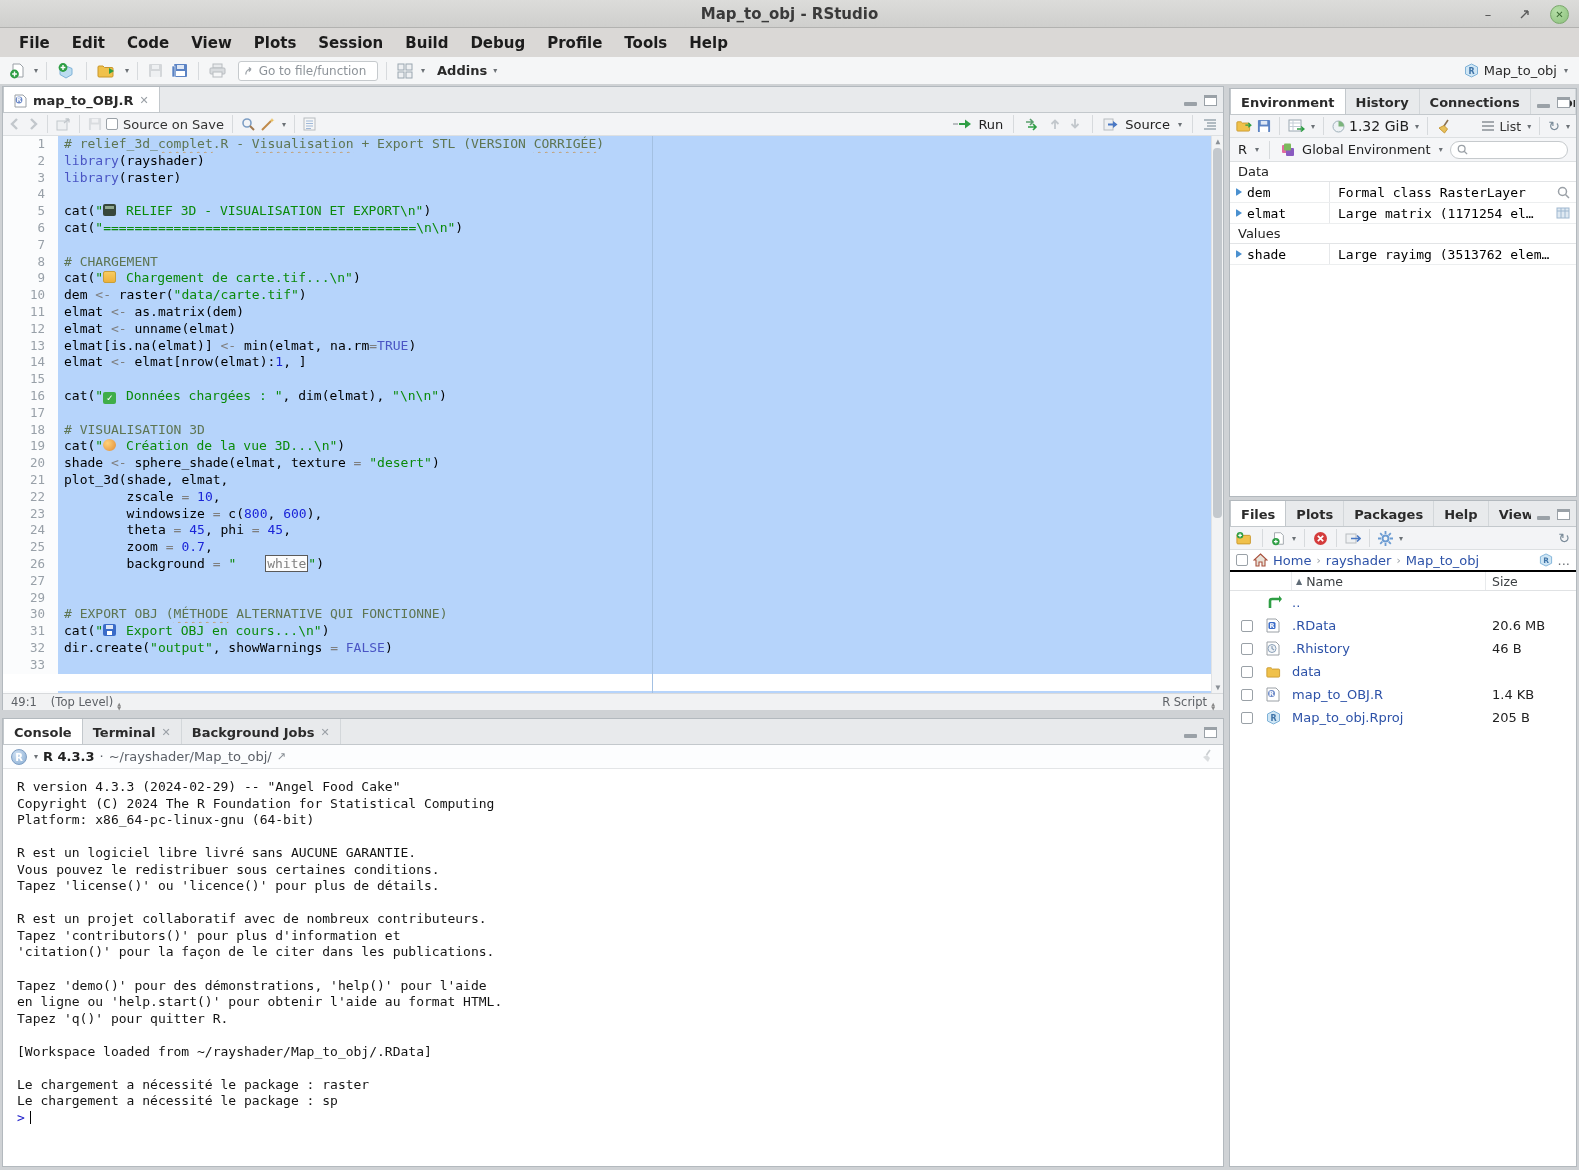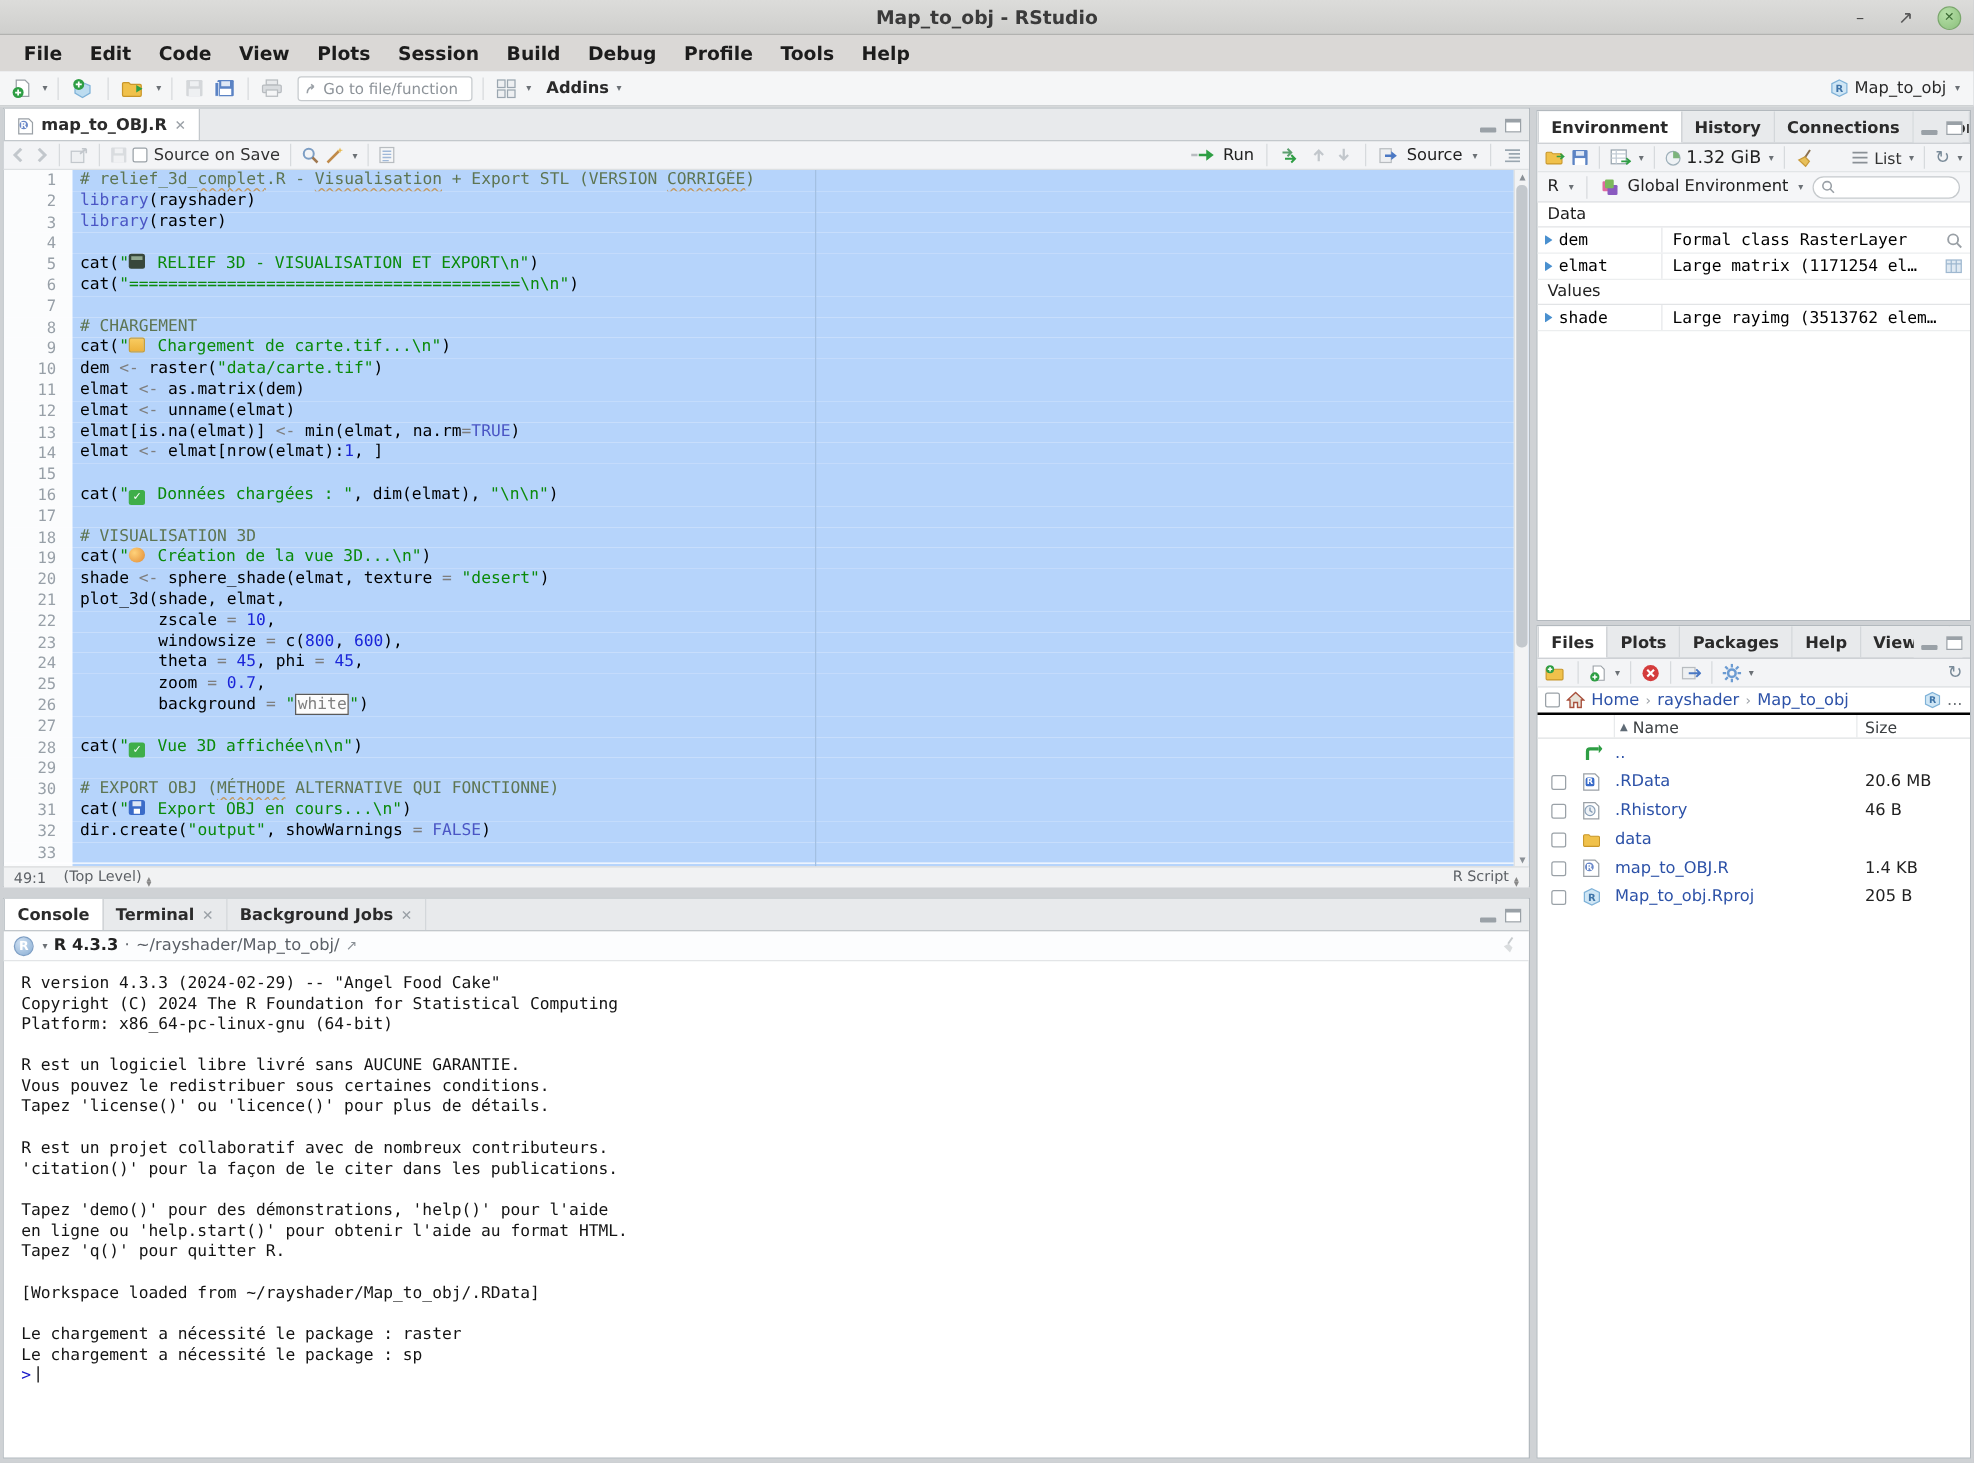--- a/index.html
+++ b/index.html
@@ -64,21 +64,21 @@
   .gut { width:55px; flex:0 0 55px; text-align:right; padding-right:13px; color:#98a0a8; font-size:12.5px; background:#fbfcfd; }
   .lct { flex:1; background:#b6d4fb; padding-left:6px; }
   .code-fill { position:absolute; left:0; right:0; top:554.5px; bottom:0; display:flex; }
   .code-fill .g { width:55px; background:#fbfcfd; } .code-fill .c { flex:1; background:#b6d4fb; }
   .tok-t { color:#000; } .tok-o { color:#7e7e7e; }
   .tok-c, .tok-cu { color:#5e7552; }
   .tok-cu { text-decoration:underline; text-decoration-style:wavy; text-decoration-color:#c39a64; text-decoration-thickness:1px; text-underline-offset:3px; }
   .tok-s { color:#0a8a0a; }
   .tok-k, .tok-b { color:#4a55c4; }
   .tok-n { color:#1a24d8; }
-  .tok-w { border:1px solid #5a5a5a; background:#fcfcfc; color:#808080; padding:0 1px; }
+  .tok-w { border:1px solid #5a5a5a; background:#fcfcfc; color:#808080; padding:0 1px;margin-left:29px; }
   .ci { display:inline-block; width:13px; height:12px; vertical-align:-1px; margin-right:2px; border-radius:2px; position:relative; }
   .ci-movie { background:#37473b; }
   .ci-movie::before { content:""; position:absolute; left:2px; top:2px; right:2px; height:3px; background:#8fa78f; }
   .ci-folder { background:linear-gradient(#f8cb60,#edb23c); border:1px solid #c99f37; }
   .ci-check { background:#3fae49; color:#fff; font-size:10px; line-height:12px; text-align:center; }
   .ci-check::before { content:"✓"; }
   .ci-palette { background:radial-gradient(circle at 35% 35%, #ffd27a, #e08a34); border-radius:50%; }
   .ci-save { background:#3a6bc8; }
   .ci-save::before { content:""; position:absolute; left:3px; top:1px; right:3px; height:4px; background:#dce6f5; }
   .ci-save::after { content:""; position:absolute; left:4px; bottom:1px; right:4px; height:4px; background:#fff; }
@@ -352,21 +352,20 @@
             <div class="code-line"><span class="gut">18</span><span class="lct"><span class="tok-c"># VISUALISATION 3D</span></span></div>
             <div class="code-line"><span class="gut">19</span><span class="lct"><span class="tok-t">cat(</span><span class="tok-s">"</span><span class="ci ci-palette"></span><span class="tok-s"> Création de la vue 3D...\n"</span><span class="tok-t">)</span></span></div>
             <div class="code-line"><span class="gut">20</span><span class="lct"><span class="tok-t">shade </span><span class="tok-o">&lt;-</span><span class="tok-t"> sphere_shade(elmat, texture </span><span class="tok-o">=</span><span class="tok-t"> </span><span class="tok-s">"desert"</span><span class="tok-t">)</span></span></div>
             <div class="code-line"><span class="gut">21</span><span class="lct"><span class="tok-t">plot_3d(shade, elmat,</span></span></div>
             <div class="code-line"><span class="gut">22</span><span class="lct"><span class="tok-t">        zscale </span><span class="tok-o">=</span><span class="tok-t"> </span><span class="tok-n">10</span><span class="tok-t">,</span></span></div>
             <div class="code-line"><span class="gut">23</span><span class="lct"><span class="tok-t">        windowsize </span><span class="tok-o">=</span><span class="tok-t"> c(</span><span class="tok-n">800</span><span class="tok-t">, </span><span class="tok-n">600</span><span class="tok-t">),</span></span></div>
             <div class="code-line"><span class="gut">24</span><span class="lct"><span class="tok-t">        theta </span><span class="tok-o">=</span><span class="tok-t"> </span><span class="tok-n">45</span><span class="tok-t">, phi </span><span class="tok-o">=</span><span class="tok-t"> </span><span class="tok-n">45</span><span class="tok-t">,</span></span></div>
             <div class="code-line"><span class="gut">25</span><span class="lct"><span class="tok-t">        zoom </span><span class="tok-o">=</span><span class="tok-t"> </span><span class="tok-n">0.7</span><span class="tok-t">,</span></span></div>
             <div class="code-line"><span class="gut">26</span><span class="lct"><span class="tok-t">        background </span><span class="tok-o">=</span><span class="tok-t"> </span><span class="tok-s">"</span><span class="tok-w">white</span><span class="tok-s">"</span><span class="tok-t">)</span></span></div>
             <div class="code-line"><span class="gut">27</span><span class="lct"></span></div>
-            <div class="code-line"><span class="gut">28</span><span class="lct"><span class="tok-t">cat(</span><span class="tok-s">"</span><span class="ci ci-check"></span><span class="tok-s"> Vue 3D affichée\n\n"</span><span class="tok-t">)</span></span></div>
             <div class="code-line"><span class="gut">29</span><span class="lct"></span></div>
             <div class="code-line"><span class="gut">30</span><span class="lct"><span class="tok-c"># EXPORT OBJ (</span><span class="tok-cu">MÉTHODE</span><span class="tok-c"> ALTERNATIVE QUI FONCTIONNE)</span></span></div>
             <div class="code-line"><span class="gut">31</span><span class="lct"><span class="tok-t">cat(</span><span class="tok-s">"</span><span class="ci ci-save"></span><span class="tok-s"> Export OBJ en cours...\n"</span><span class="tok-t">)</span></span></div>
             <div class="code-line"><span class="gut">32</span><span class="lct"><span class="tok-t">dir.create(</span><span class="tok-s">"output"</span><span class="tok-t">, showWarnings </span><span class="tok-o">=</span><span class="tok-t"> </span><span class="tok-b">FALSE</span><span class="tok-t">)</span></span></div>
             <div class="code-line"><span class="gut">33</span><span class="lct"></span></div>
           </div>
         <div class="code-fill">
             <div class="g"></div>
             <div class="c"></div>
           </div>
@@ -424,20 +423,21 @@
       <div class="console-body">
           <div class="cline">R version 4.3.3 (2024-02-29) -- "Angel Food Cake"</div>
           <div class="cline">Copyright (C) 2024 The R Foundation for Statistical Computing</div>
           <div class="cline">Platform: x86_64-pc-linux-gnu (64-bit)</div>
           <div class="cline">&nbsp;</div>
           <div class="cline">R est un logiciel libre livré sans AUCUNE GARANTIE.</div>
           <div class="cline">Vous pouvez le redistribuer sous certaines conditions.</div>
           <div class="cline">Tapez 'license()' ou 'licence()' pour plus de détails.</div>
           <div class="cline">&nbsp;</div>
           <div class="cline">R est un projet collaboratif avec de nombreux contributeurs.</div>
+          <div class="cline">Tapez 'contributors()' pour plus d'information et</div>
           <div class="cline">'citation()' pour la façon de le citer dans les publications.</div>
           <div class="cline">&nbsp;</div>
           <div class="cline">Tapez 'demo()' pour des démonstrations, 'help()' pour l'aide</div>
           <div class="cline">en ligne ou 'help.start()' pour obtenir l'aide au format HTML.</div>
           <div class="cline">Tapez 'q()' pour quitter R.</div>
           <div class="cline">&nbsp;</div>
           <div class="cline">[Workspace loaded from ~/rayshader/Map_to_obj/.RData]</div>
           <div class="cline">&nbsp;</div>
           <div class="cline">Le chargement a nécessité le package : raster</div>
           <div class="cline">Le chargement a nécessité le package : sp</div>

